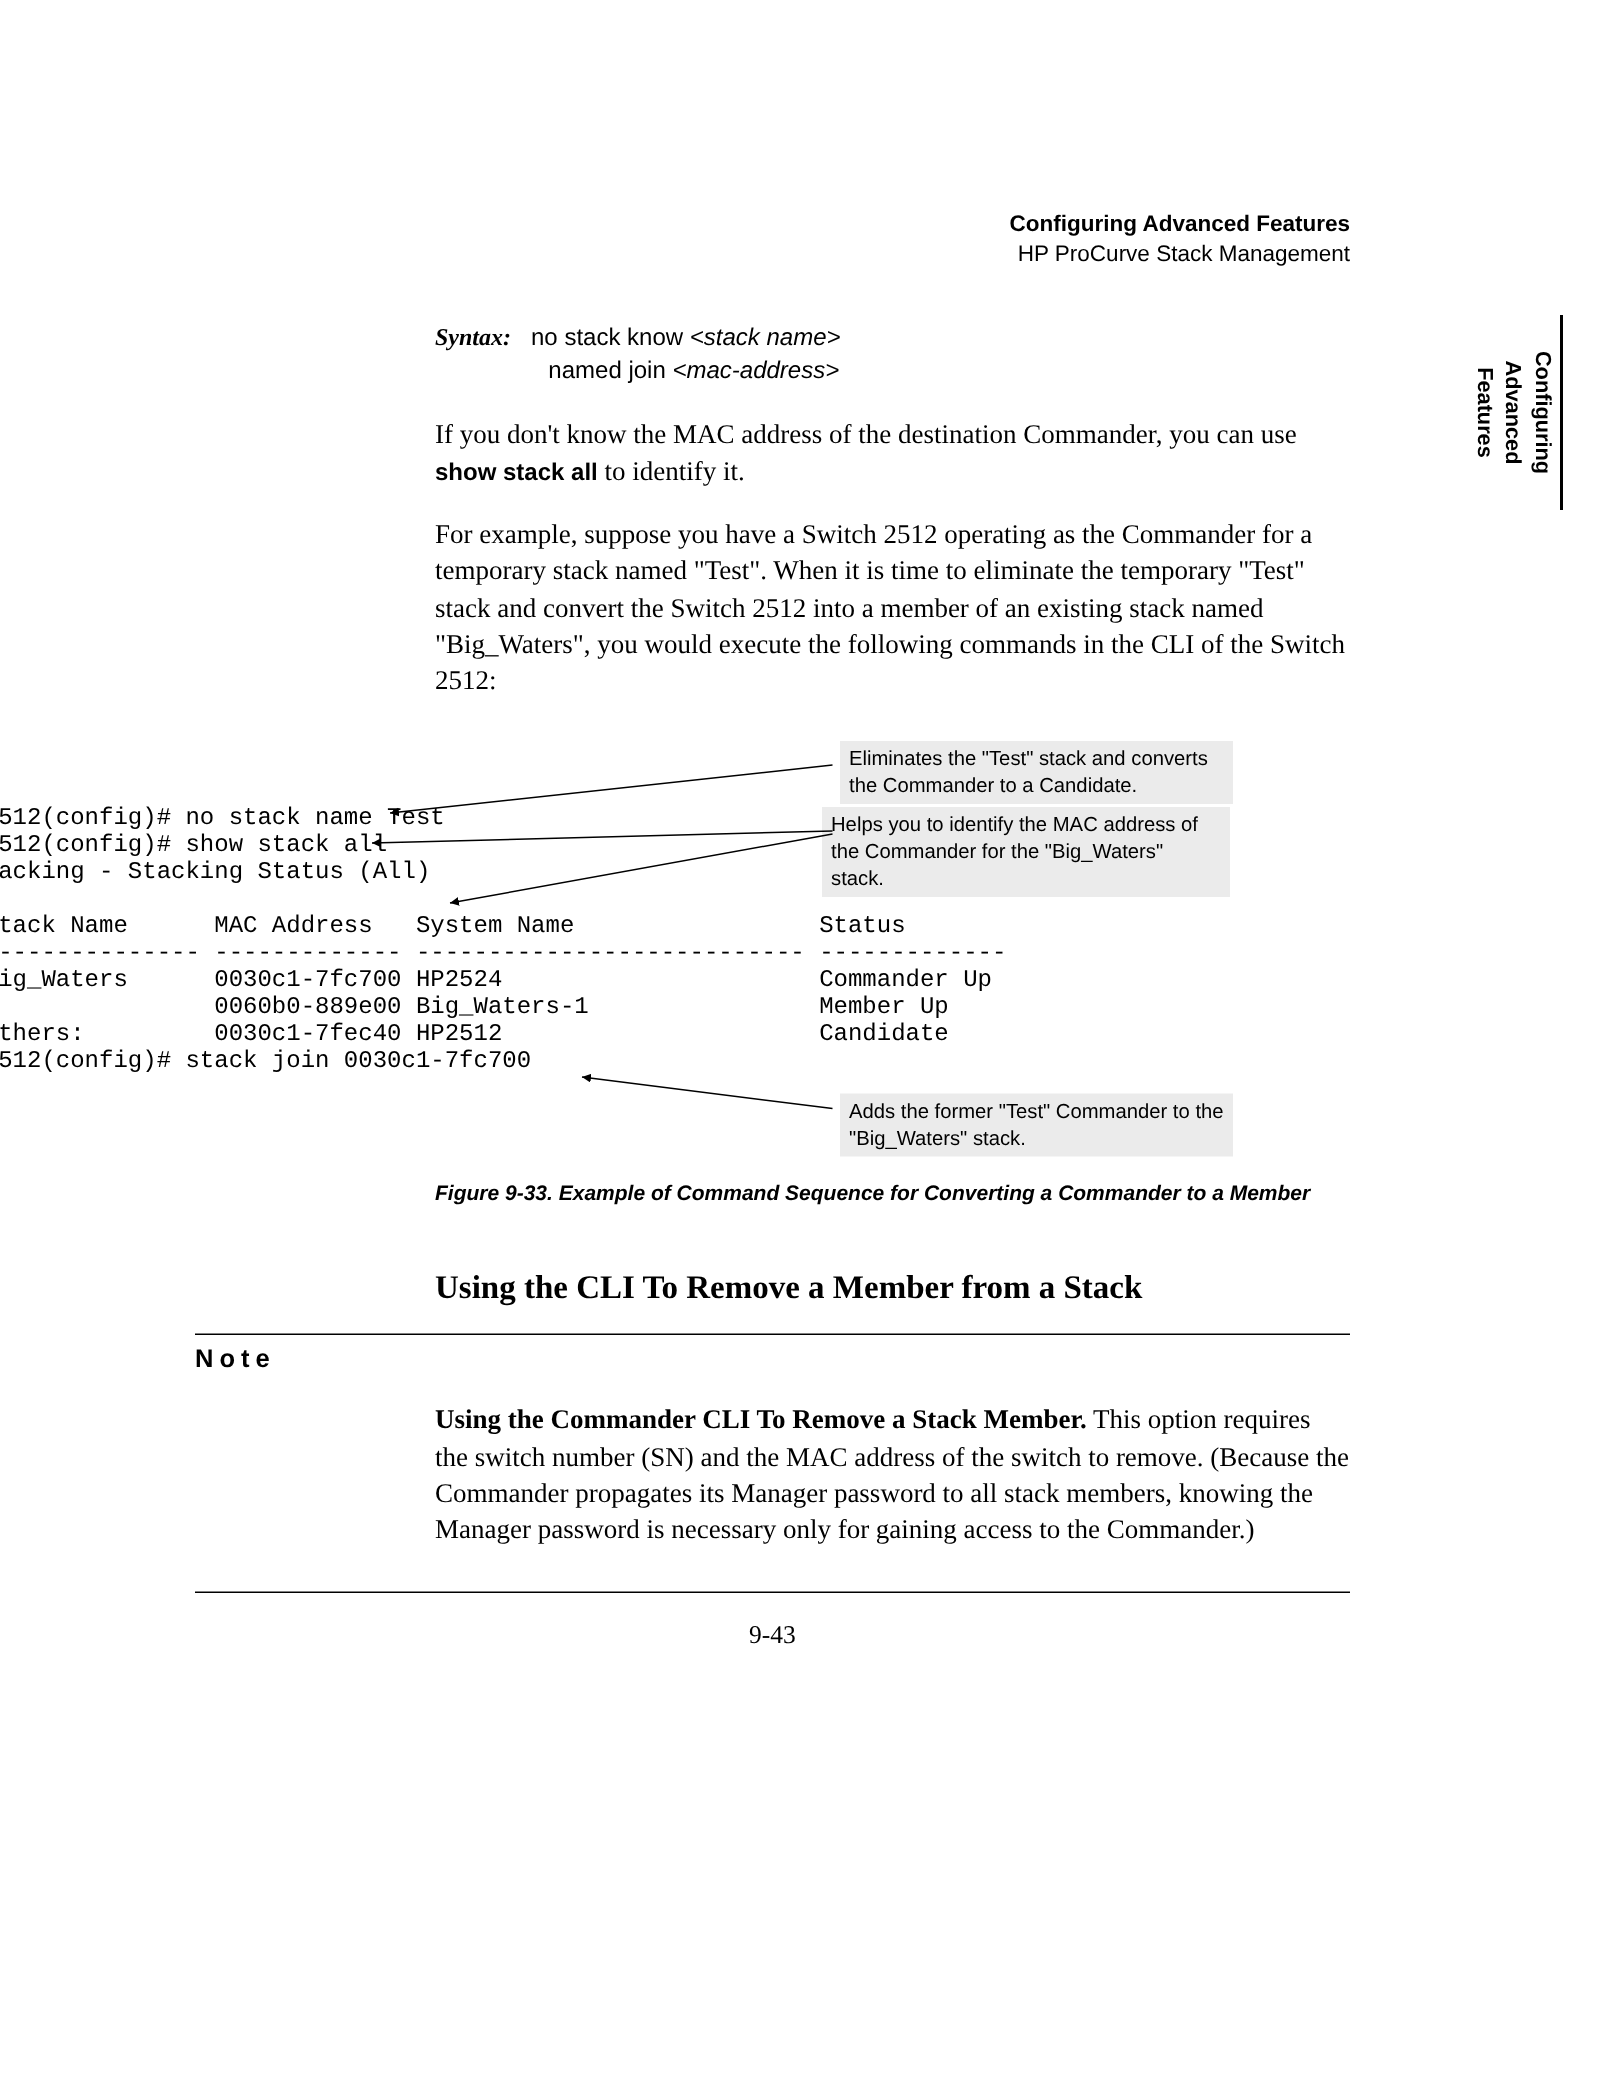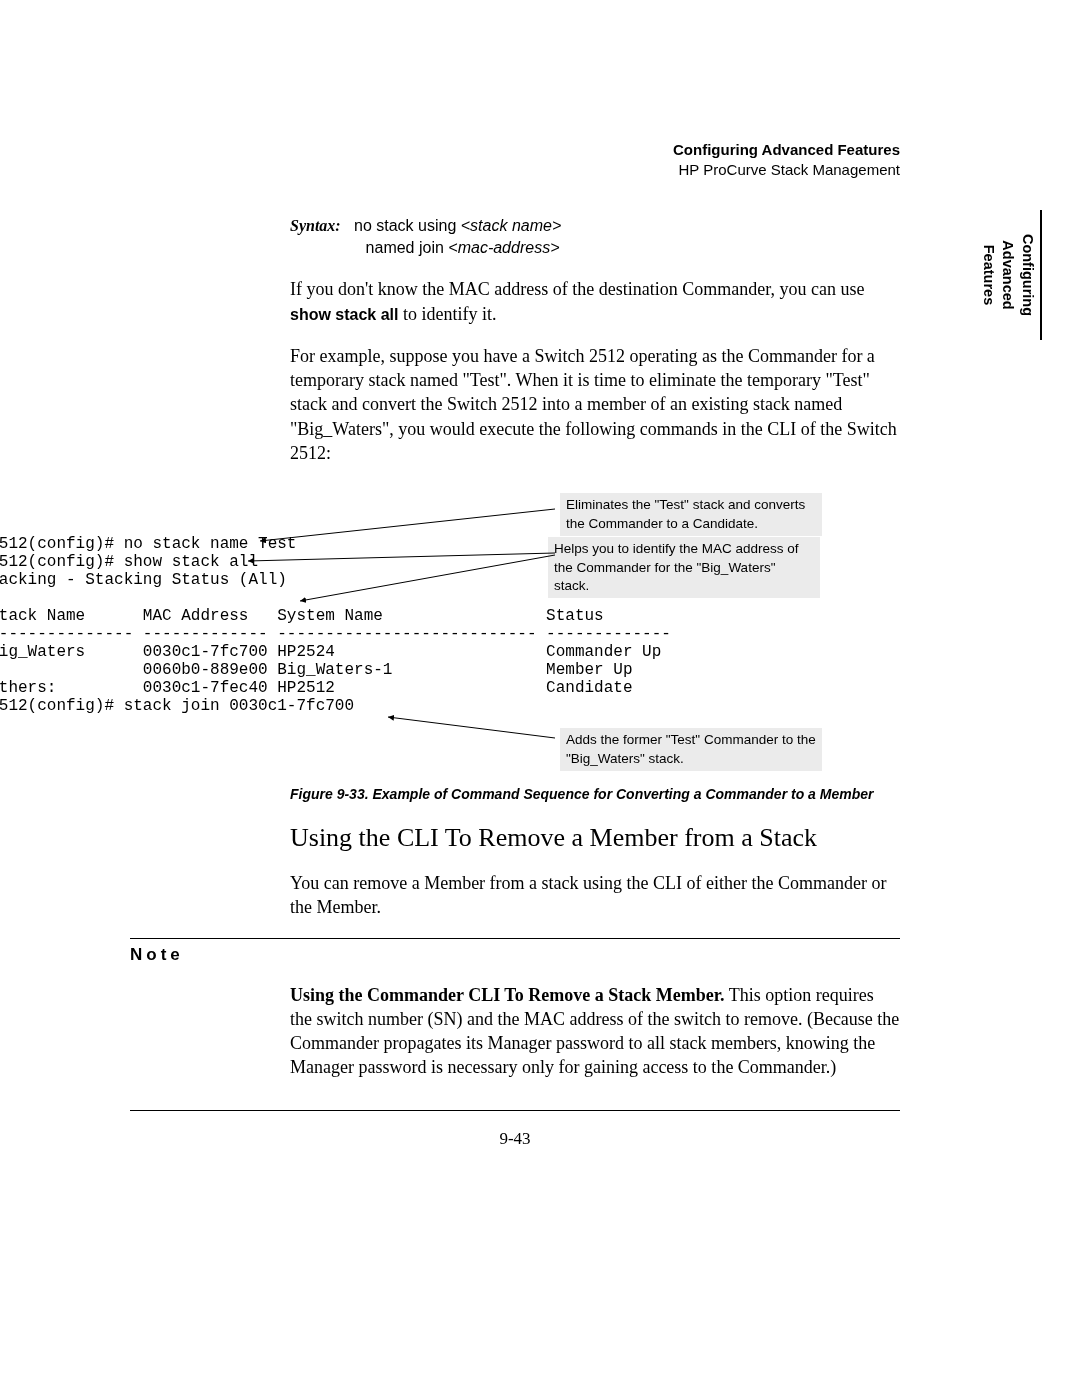--- a/index.html
+++ b/index.html
@@ -69,22 +69,23 @@
   }
   .figure-caption {
     font-family: Arial, Helvetica, sans-serif;
     font-weight: bold;
     font-size: 14px;
     line-height: 1.4;
     margin-top: 0;
     font-style: italic;
   }
   .subsection-title {
-    font-size: 26px;
-    margin-top: 18px;
+    font-size: 22px;
+    margin-top: 40px;
+    font-weight: bold;
   }
   .note-row {
     display: flex;
     align-items: flex-start;
     margin-top: 18px;
     border-top: 1px solid #000;
     padding-top: 6px;
     gap: 20px;
   }
   .note-label {
@@ -141,21 +142,21 @@
 <div class="page">
 
   <div class="header-block">
     <div class="header-title">Configuring Advanced Features</div>
     <div>HP ProCurve Stack Management</div>
   </div>
 
   <div class="indent-col">
 
     <div class="syntax-line">
-      <span class="syntax-label">Syntax:</span>&nbsp;&nbsp;&nbsp;<span>no stack using</span>
+      <span class="syntax-label">Syntax:</span>&nbsp;&nbsp;&nbsp;<span>no stack know</span>
       <span class="syntax-arg">&lt;stack name&gt;</span><br>
       &nbsp;&nbsp;&nbsp;&nbsp;&nbsp;&nbsp;&nbsp;&nbsp;&nbsp;&nbsp;&nbsp;&nbsp;&nbsp;&nbsp;&nbsp;&nbsp;&nbsp;<span>named join</span>
       <span class="syntax-arg">&lt;mac-address&gt;</span>
     </div>
 
     <div class="body-para">
       <span>If you don't know the MAC address of the destination Commander, you can use </span><span class="inline-bold-sans">show stack all</span><span> to identify it.</span>
     </div>
 
     <div class="body-para">For example, suppose you have a Switch 2512 operating as the Commander for a temporary stack named "Test". When it is time to eliminate the temporary "Test" stack and convert the Switch 2512 into a member of an existing stack named "Big_Waters",  you would execute the following commands in the CLI of the Switch 2512:</div>
@@ -188,21 +189,20 @@
       <line x1="585" y1="60" x2="330" y2="106" stroke="#000" stroke-width="1" marker-end="url(#ah)"></line>
       <line x1="585" y1="243" x2="418" y2="222" stroke="#000" stroke-width="1" marker-end="url(#ah)"></line>
     </svg>
   </div>
 
   <div class="indent-col">
     <div class="figure-caption">Figure 9-33.  Example of Command Sequence for Converting a Commander to a Member</div>
 
     <div class="subsection-title">Using the CLI To Remove a Member from a Stack</div>
 
-    <div class="body-para">You can remove a Member from a stack using the CLI of either the Commander or the Member.</div>
   </div>
 
   <div class="note-row">
     <div class="note-label">Note</div>
   </div>
 
   <div class="indent-col">
     <div class="body-para">
       <b>Using the Commander CLI To Remove a Stack Member.</b><span>  This option requires the switch number (SN) and the MAC address of the switch to remove. (Because the Commander propagates its Manager password to all stack members, knowing the Manager password is necessary only for gaining access to the Commander.)</span>
     </div>

